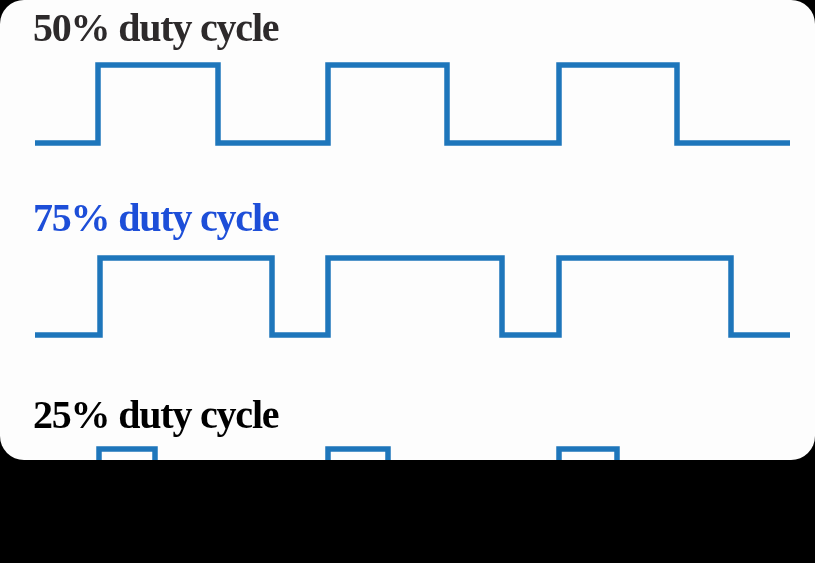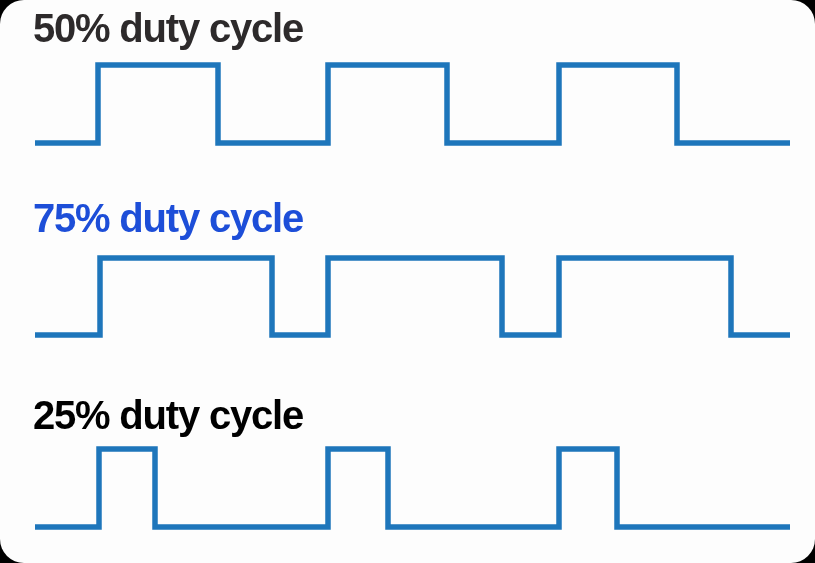--- a/index.html
+++ b/index.html
@@ -3,25 +3,25 @@
 <meta charset="utf-8">
 <style>
   html, body {
     margin: 0;
     padding: 0;
     background: #000000;
   }
   .card {
     position: relative;
     width: 815px;
-    height: 563px;
+    height: 460px;
     background: #fdfdfd;
     border-radius: 24px;
     overflow: hidden;
-    font-family: Liberation Sans, sans-serif;
+    font-family: Liberation Serif, serif;
   }
   .duty-label {
     position: absolute;
     left: 33px;
     font-size: 40px;
     font-weight: bold;
     letter-spacing: -1.2px;
     color: #2d2a2b;
     white-space: nowrap;
     line-height: 1.1;

